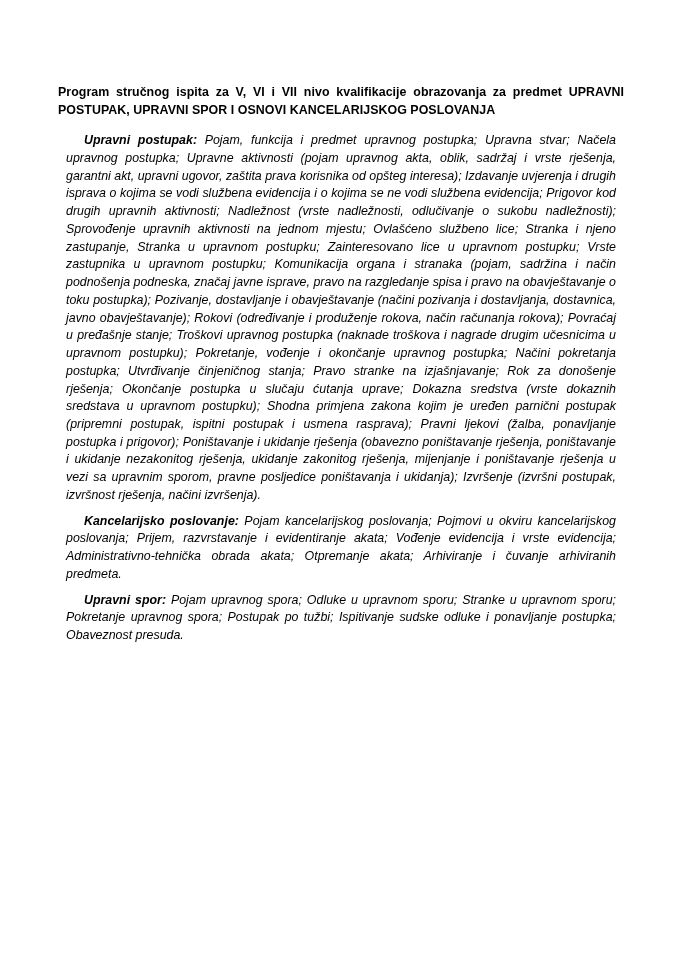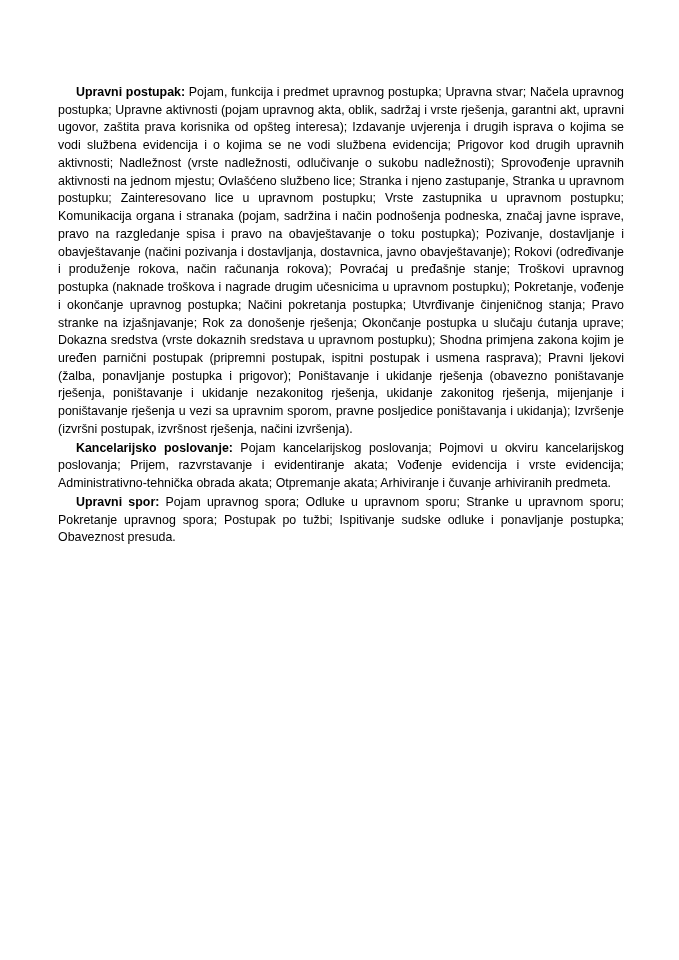--- a/index.html
+++ b/index.html
@@ -29,35 +29,37 @@
     text-align: justify;
     text-justify: inter-word;
     margin: 0 0 13px 0;
     letter-spacing: 0.05px;
   }
   .para {
     font-size: 12.4px;
     line-height: 1.43;
     text-align: justify;
     text-justify: inter-word;
-    margin: 0;
+    margin: 8px;
     text-indent: 18px;
+    font-style: italic;
   }
   .para + .para {
     margin-top: 1px;
   }
   .lead {
     font-weight: bold;
   }
 </style>
 </head>
 <body>
 
 <div class="page">
 
+  <h1 class="doc-title">Program stručnog ispita za V, VI i VII nivo kvalifikacije obrazovanja za predmet UPRAVNI POSTUPAK, UPRAVNI SPOR I OSNOVI KANCELARIJSKOG POSLOVANJA</h1>
 
   <p class="para">
     <span class="lead">Upravni postupak:</span><span> Pojam, funkcija i predmet upravnog postupka; Upravna stvar; Načela upravnog postupka; Upravne aktivnosti (pojam upravnog akta, oblik, sadržaj i vrste rješenja, garantni akt, upravni ugovor, zaštita prava korisnika od opšteg interesa); Izdavanje uvjerenja i drugih isprava o kojima se vodi službena evidencija i o kojima se ne vodi službena evidencija; Prigovor kod drugih upravnih aktivnosti; Nadležnost (vrste nadležnosti, odlučivanje o sukobu nadležnosti); Sprovođenje upravnih aktivnosti na jednom mjestu; Ovlašćeno službeno lice; Stranka i njeno zastupanje, Stranka u upravnom postupku; Zainteresovano lice u upravnom postupku; Vrste zastupnika u upravnom postupku; Komunikacija organa i stranaka (pojam, sadržina i način podnošenja podneska, značaj javne isprave, pravo na razgledanje spisa i pravo na obavještavanje o toku postupka); Pozivanje, dostavljanje i obavještavanje (načini pozivanja i dostavljanja, dostavnica, javno obavještavanje); Rokovi (određivanje i produženje rokova, način računanja rokova); Povraćaj u pređašnje stanje; Troškovi upravnog postupka (naknade troškova i nagrade drugim učesnicima u upravnom postupku); Pokretanje, vođenje i okončanje upravnog postupka; Načini pokretanja postupka; Utvrđivanje činjeničnog stanja; Pravo stranke na izjašnjavanje; Rok za donošenje rješenja; Okončanje postupka u slučaju ćutanja uprave; Dokazna sredstva (vrste dokaznih sredstava u upravnom postupku); Shodna primjena zakona kojim je uređen parnični postupak (pripremni postupak, ispitni postupak i usmena rasprava); Pravni ljekovi (žalba, ponavljanje postupka i prigovor); Poništavanje i ukidanje rješenja (obavezno poništavanje rješenja, poništavanje i ukidanje nezakonitog rješenja, ukidanje zakonitog rješenja, mijenjanje i poništavanje rješenja u vezi sa upravnim sporom, pravne posljedice poništavanja i ukidanja); Izvršenje (izvršni postupak, izvršnost rješenja, načini izvršenja).</span>
   </p>
 
   <p class="para">
     <span class="lead">Kancelarijsko poslovanje:</span><span> Pojam kancelarijskog poslovanja; Pojmovi u okviru kancelarijskog poslovanja; Prijem, razvrstavanje i evidentiranje akata; Vođenje evidencija i vrste evidencija; Administrativno-tehnička obrada akata; Otpremanje akata; Arhiviranje i čuvanje arhiviranih predmeta.</span>
   </p>
 
   <p class="para">

